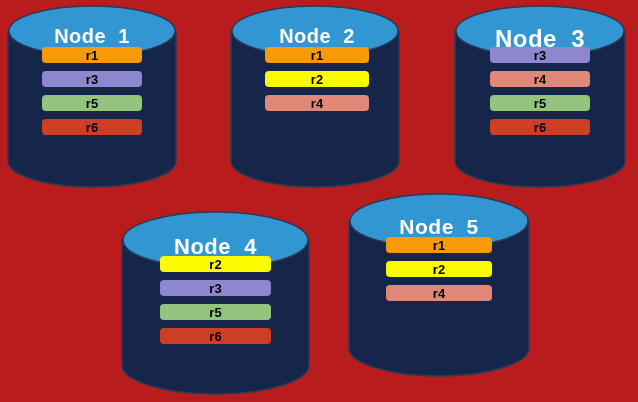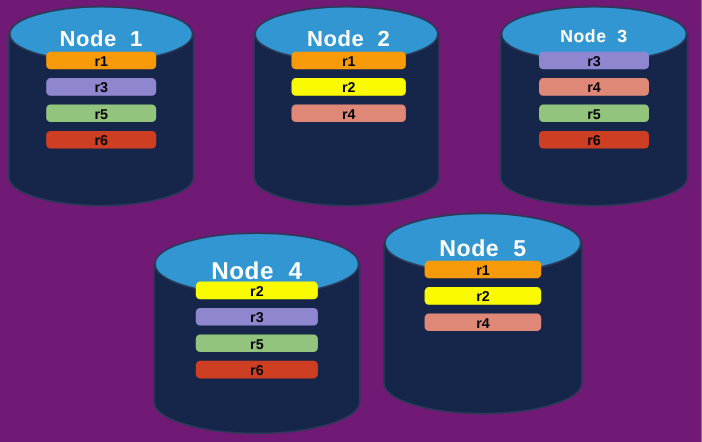--- a/index.html
+++ b/index.html
@@ -61,21 +61,21 @@
     box-sizing: border-box;
     display: flex;
     align-items: center;
     justify-content: center;
     line-height: 1;
   }
 </style>
 </head>
 <body>
 
-<div id="canvas" style="background: #701a75;">
+<div id="canvas" style="background: #b91c1c;">
     <div class="node" style="left: 8px; top: 5px; width: 168px; height: 182px;">
       <svg class="cyl-svg" width="168" height="182" viewBox="0 0 168 182">
         <path d="M 0 26 L 0 156 A 84 26 0 0 0 168 156 L 168 26 Z" fill="#16264A" stroke="#2B3A57" stroke-width="1.5"></path>
         <ellipse cx="84" cy="26" rx="83" ry="25" fill="#3196D2" stroke="#2B3A57" stroke-width="1.5"></ellipse>
       </svg>
       <div class="node-title" style="top: 20px; font-size: 20px; color: rgb(255, 255, 255);">Node  1</div>
       <div class="rows" style="top: 42px; padding-left: 34px; padding-right: 34px;">
         <div class="row-bar" style="background: rgb(247, 154, 10); height: 16px; margin-bottom: 8px; font-size: 13px; color: rgb(0, 0, 0);">r1</div>
         <div class="row-bar" style="background: rgb(142, 134, 206); height: 16px; margin-bottom: 8px; font-size: 13px; color: rgb(0, 0, 0);">r3</div>
         <div class="row-bar" style="background: rgb(146, 196, 125); height: 16px; margin-bottom: 8px; font-size: 13px; color: rgb(0, 0, 0);">r5</div>
@@ -92,29 +92,29 @@
         <div class="row-bar" style="background: rgb(247, 154, 10); height: 16px; margin-bottom: 8px; font-size: 13px; color: rgb(0, 0, 0);">r1</div>
         <div class="row-bar" style="background: rgb(250, 250, 0); height: 16px; margin-bottom: 8px; font-size: 13px; color: rgb(0, 0, 0);">r2</div>
         <div class="row-bar" style="background: rgb(224, 136, 120); height: 16px; margin-bottom: 0px; font-size: 13px; color: rgb(0, 0, 0);">r4</div>
       </div>
     </div>
     <div class="node" style="left: 455px; top: 5px; width: 170px; height: 182px;">
       <svg class="cyl-svg" width="170" height="182" viewBox="0 0 170 182">
         <path d="M 0 26 L 0 156 A 85 26 0 0 0 170 156 L 170 26 Z" fill="#16264A" stroke="#2B3A57" stroke-width="1.5"></path>
         <ellipse cx="85" cy="26" rx="84" ry="25" fill="#3196D2" stroke="#2B3A57" stroke-width="1.5"></ellipse>
       </svg>
-      <div class="node-title" style="top: 20px; font-size: 16px; color: rgb(255, 255, 255);">Node  3</div>
+      <div class="node-title" style="top: 20px; font-size: 24px; color: rgb(255, 255, 255);">Node  3</div>
       <div class="rows" style="top: 42px; padding-left: 35px; padding-right: 35px;">
         <div class="row-bar" style="background: rgb(142, 134, 206); height: 16px; margin-bottom: 8px; font-size: 13px; color: rgb(0, 0, 0);">r3</div>
         <div class="row-bar" style="background: rgb(224, 136, 120); height: 16px; margin-bottom: 8px; font-size: 13px; color: rgb(0, 0, 0);">r4</div>
         <div class="row-bar" style="background: rgb(146, 196, 125); height: 16px; margin-bottom: 8px; font-size: 13px; color: rgb(0, 0, 0);">r5</div>
         <div class="row-bar" style="background: rgb(206, 62, 35); height: 16px; margin-bottom: 0px; font-size: 13px; color: rgb(0, 0, 0);">r6</div>
       </div>
     </div>
-    <div class="node" style="left: 140px; top: 211px; width: 187px; height: 183px;">
+    <div class="node" style="left: 122px; top: 211px; width: 187px; height: 183px;">
       <svg class="cyl-svg" width="187" height="183" viewBox="0 0 187 183">
         <path d="M 0 29 L 0 154 A 93.5 29 0 0 0 187 154 L 187 29 Z" fill="#16264A" stroke="#2B3A57" stroke-width="1.5"></path>
         <ellipse cx="93.5" cy="29" rx="92.5" ry="28" fill="#3196D2" stroke="#2B3A57" stroke-width="1.5"></ellipse>
       </svg>
       <div class="node-title" style="top: 23px; font-size: 22px; color: rgb(255, 255, 255);">Node  4</div>
       <div class="rows" style="top: 45px; padding-left: 38px; padding-right: 38px;">
         <div class="row-bar" style="background: rgb(250, 250, 0); height: 16px; margin-bottom: 8px; font-size: 13px; color: rgb(0, 0, 0);">r2</div>
         <div class="row-bar" style="background: rgb(142, 134, 206); height: 16px; margin-bottom: 8px; font-size: 13px; color: rgb(0, 0, 0);">r3</div>
         <div class="row-bar" style="background: rgb(146, 196, 125); height: 16px; margin-bottom: 8px; font-size: 13px; color: rgb(0, 0, 0);">r5</div>
         <div class="row-bar" style="background: rgb(206, 62, 35); height: 16px; margin-bottom: 0px; font-size: 13px; color: rgb(0, 0, 0);">r6</div>

